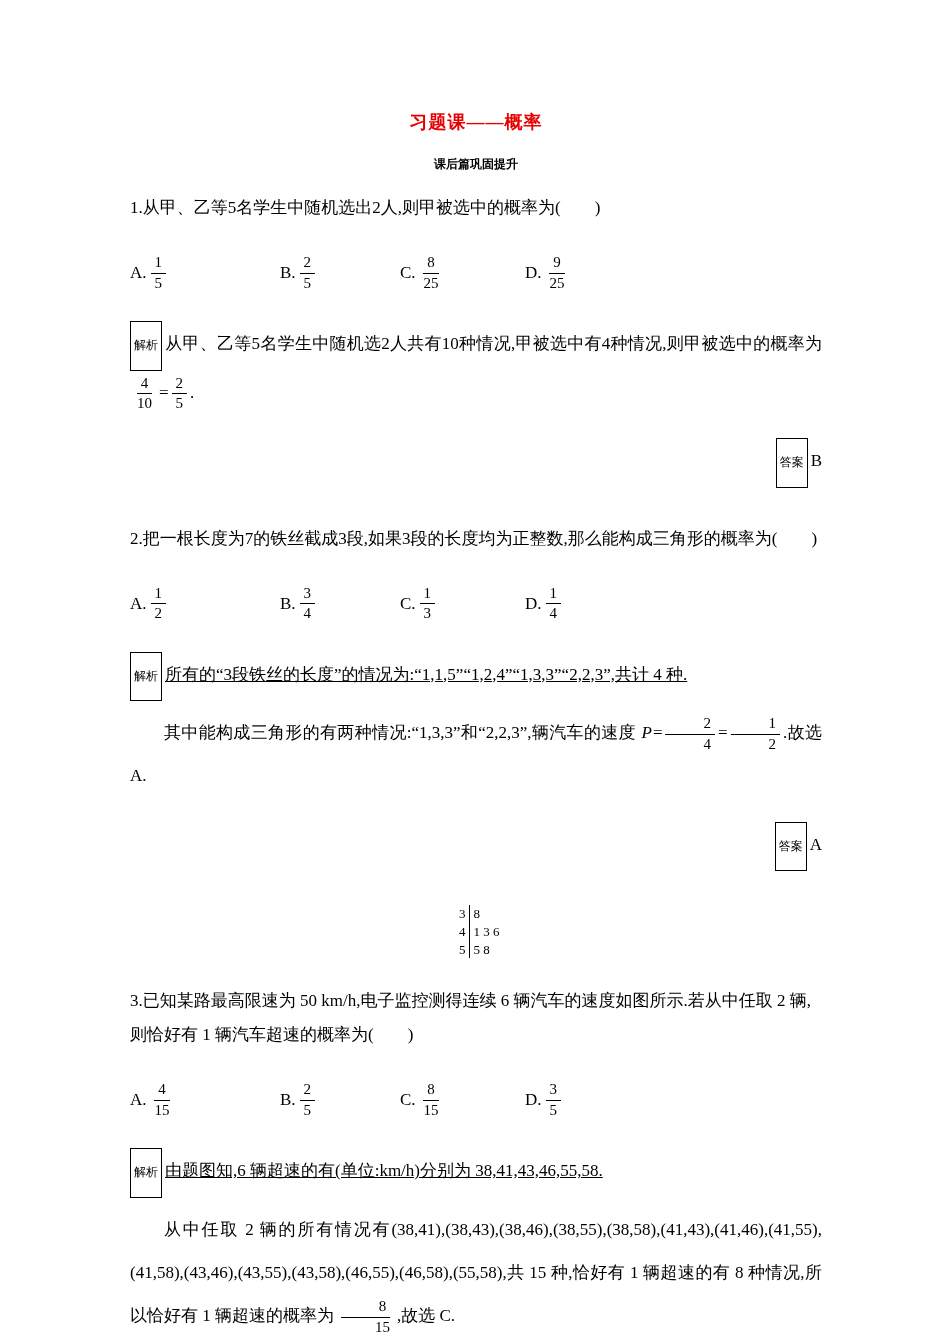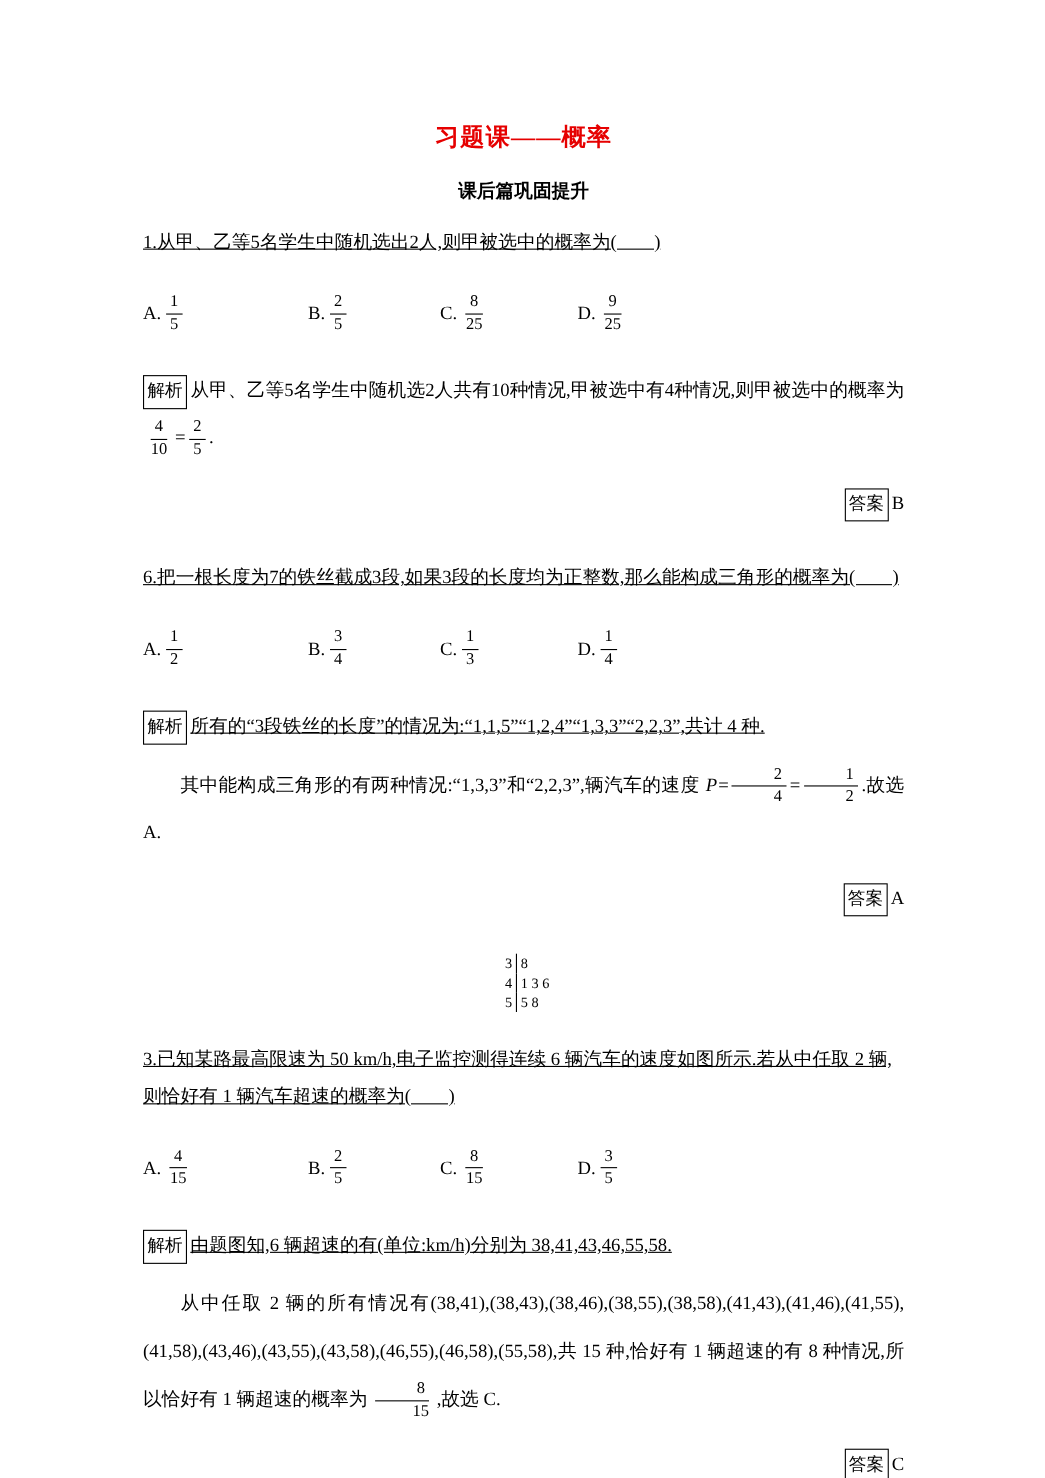--- a/index.html
+++ b/index.html
@@ -3,45 +3,45 @@
 <meta charset="utf-8">
 <style>
   html,body{margin:0;padding:0;background:#fff;}
   body{
     width:950px;height:1344px;box-sizing:border-box;
     padding:110px 128px 40px 130px;
     font-family:"Liberation Serif","DejaVu Serif",serif;
     font-size:17px;color:#000;overflow:hidden;
   }
   .page-title{
-    text-align:center;font-size:22px;font-weight:bold;
+    text-align:center;font-size:18px;font-weight:bold;
     color:#e60000;margin:0 0 22px 0;letter-spacing:1px;
   }
   .page-subtitle{
-    text-align:center;font-size:17px;font-weight:bold;margin:0 0 18px 0;
-  }
-  .stem{margin:0 0 28px 0;line-height:2.0;text-decoration:underline;}
+    text-align:center;font-size:12px;font-weight:bold;margin:0 0 18px 0;
+  }
+  .stem{margin:0 0 28px 0;line-height:2.0;}
   .options-row{display:flex;align-items:center;margin:6px 0 28px 0;}
   .opt{display:inline-flex;align-items:center;}
   .opt.w1{width:150px;}
   .opt.w2{width:120px;}
   .opt.w3{width:125px;}
   .opt-label{margin-right:1px;}
   .frac{
     display:inline-flex;flex-direction:column;align-items:center;
     vertical-align:middle;font-size:15px;line-height:1.3;margin:0 3px;
   }
   .frac .num{border-bottom:1px solid #000;padding:0 4px;}
   .frac .den{padding:0 4px;}
   .analysis{margin:0 0 24px 0;line-height:2.55;text-align:justify;}
   .analysis.tight{margin-bottom:10px;text-decoration:underline;}
   .indent{text-indent:2em;}
   .boxed{
-    border:1.5px solid #000;padding:4px 3px;margin-right:3px;
-    font-size:16px;line-height:1.3;display:inline-block;text-indent:0;
+    border:1.5px solid #000;padding:16px 3px;margin-right:3px;
+    font-size:12px;line-height:1.3;display:inline-block;text-indent:0;
   }
   .answer-line{margin:6px 0 34px 0;line-height:1.6;text-align:right;}
   .var{font-style:italic;padding:0 1px;}
   .stemleaf{
     width:fit-content;margin:6px auto 26px auto;
     font-size:13px;line-height:1.35;
   }
   .sl-row{display:flex;}
   .sl-stem{min-width:13px;text-align:right;border-right:1px solid #000;padding-right:3px;}
   .sl-leaves{padding-left:4px;white-space:pre;}
@@ -92,21 +92,21 @@
     </span><span>=</span><span class="frac">
       <span class="num">2</span>
       <span class="den">5</span>
     </span><span>.</span>
 </p>
 
 <p class="answer-line">
   <span class="boxed">答案</span><span>B</span>
 </p>
 
-<p class="stem">6.把一根长度为7的铁丝截成3段,如果3段的长度均为正整数,那么能构成三角形的概率为(　　)</p>
+<p class="stem">2.把一根长度为7的铁丝截成3段,如果3段的长度均为正整数,那么能构成三角形的概率为(　　)</p>
 
 <div class="options-row">
   <span class="opt w1">
       <span class="opt-label">A.</span>
       <span class="frac">
         <span class="num">1</span>
         <span class="den">2</span>
       </span>
     </span>
   <span class="opt w2">

